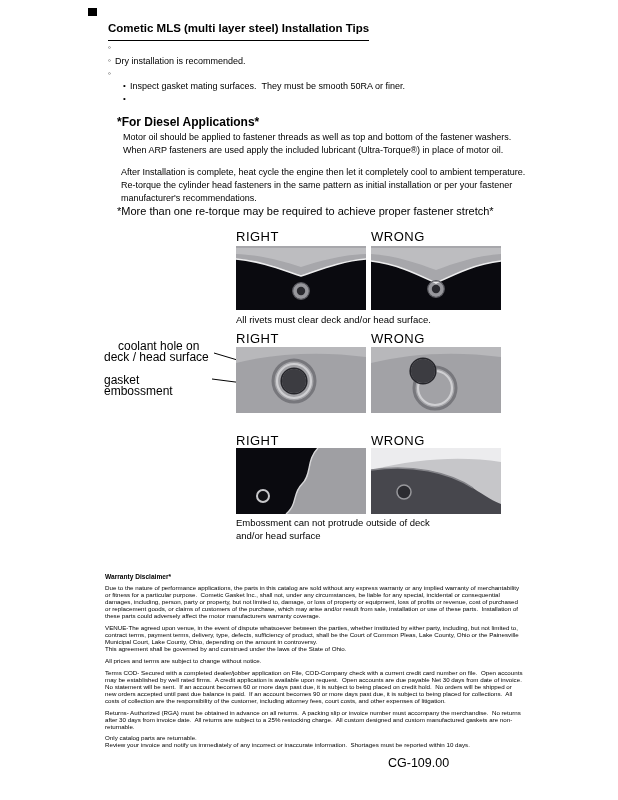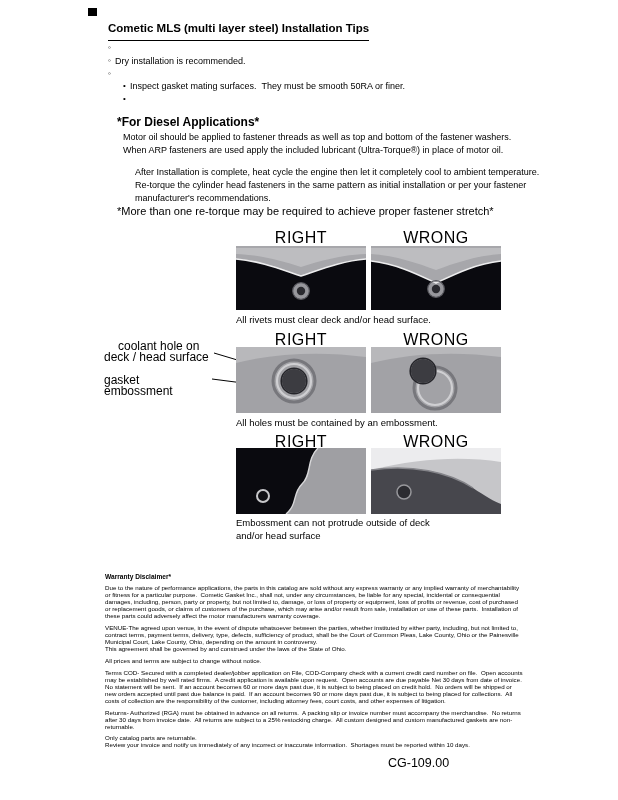--- a/index.html
+++ b/index.html
@@ -17,24 +17,24 @@
   }
 
   .tips { position:absolute; left:104px; top:42px; width:470px; font-size:9px; }
   .tip { display:flex; line-height:12.8px; white-space:pre-wrap; }
   .tip .m { flex:0 0 11px; text-align:center; font-size:8px; }
   .tip.sub { padding-left:15px; }
 
   .diesel-h { position:absolute; left:117px; top:115px; font-size:12px; font-weight:bold; }
   .para { position:absolute; font-size:9px; line-height:13px; white-space:pre-wrap; }
   .p1 { left:117px; top:131px; width:400px;margin-left:6px; }
-  .p2 { left:135px; top:166px; width:408px; }
+  .p2 { left:121px; top:166px; width:408px; }
   .note { position:absolute; left:117px; top:205px; font-size:11px; }
 
-  .lbl { position:absolute; width:130px; text-align:center; font-size:16px; letter-spacing:.5px; }
+  .lbl { position:absolute; width:130px; font-size:13px; letter-spacing:.5px; }
   .lbl-r1 { left:236px; top:229px; } .lbl-w1 { left:371px; top:229px; }
   .lbl-r2 { left:236px; top:331px; } .lbl-w2 { left:371px; top:331px; }
   .lbl-r3 { left:236px; top:433px; } .lbl-w3 { left:371px; top:433px; }
 
   .panel { position:absolute; width:130px; }
   .panel svg { display:block; width:130px; height:100%; }
   .panel-r1 { left:236px; top:246px; height:64px; } .panel-w1 { left:371px; top:246px; height:64px; }
   .panel-r2 { left:236px; top:347px; height:66px; } .panel-w2 { left:371px; top:347px; height:66px; }
   .panel-r3 { left:236px; top:448px; height:66px; } .panel-w3 { left:371px; top:448px; height:66px; }
 
@@ -140,21 +140,20 @@
   <div class="panel panel-w2">
     <svg viewBox="0 0 130 66" preserveAspectRatio="none">
       <rect width="130" height="66" fill="#a2a2a6"></rect>
       <path d="M0 0 H130 V10 C86 4 40 6 0 16 Z" fill="#b8b8bb"></path>
       <circle cx="64" cy="41" r="21" fill="none" stroke="#77777c" stroke-width="3"></circle>
       <circle cx="64" cy="41" r="17" fill="none" stroke="#cfcfd2" stroke-width="2.2"></circle>
       <circle cx="52" cy="24" r="12" fill="#3c3c41"></circle>
       <circle cx="52" cy="24" r="12.8" fill="none" stroke="#25252a" stroke-width="1.6"></circle>
     </svg>
   </div>
-  <div class="cap cap2">All holes must be contained by an embossment.</div>
 
   <div class="lbl lbl-r3">RIGHT</div>
   <div class="lbl lbl-w3">WRONG</div>
 
   <div class="panel panel-r3">
     <svg viewBox="0 0 130 66" preserveAspectRatio="none">
       <rect width="130" height="66" fill="#0a0a0f"></rect>
       <path d="M130 0 V66 H50 C62 56 56 46 66 36 C76 27 70 12 82 0 Z" fill="#9f9fa3"></path>
       <path d="M50 66 C62 56 56 46 66 36 C76 27 70 12 82 0" fill="none" stroke="#d8d8da" stroke-width="1.4"></path>
       <circle cx="27" cy="48" r="6" fill="#111115" stroke="#c8c8cb" stroke-width="2"></circle>

